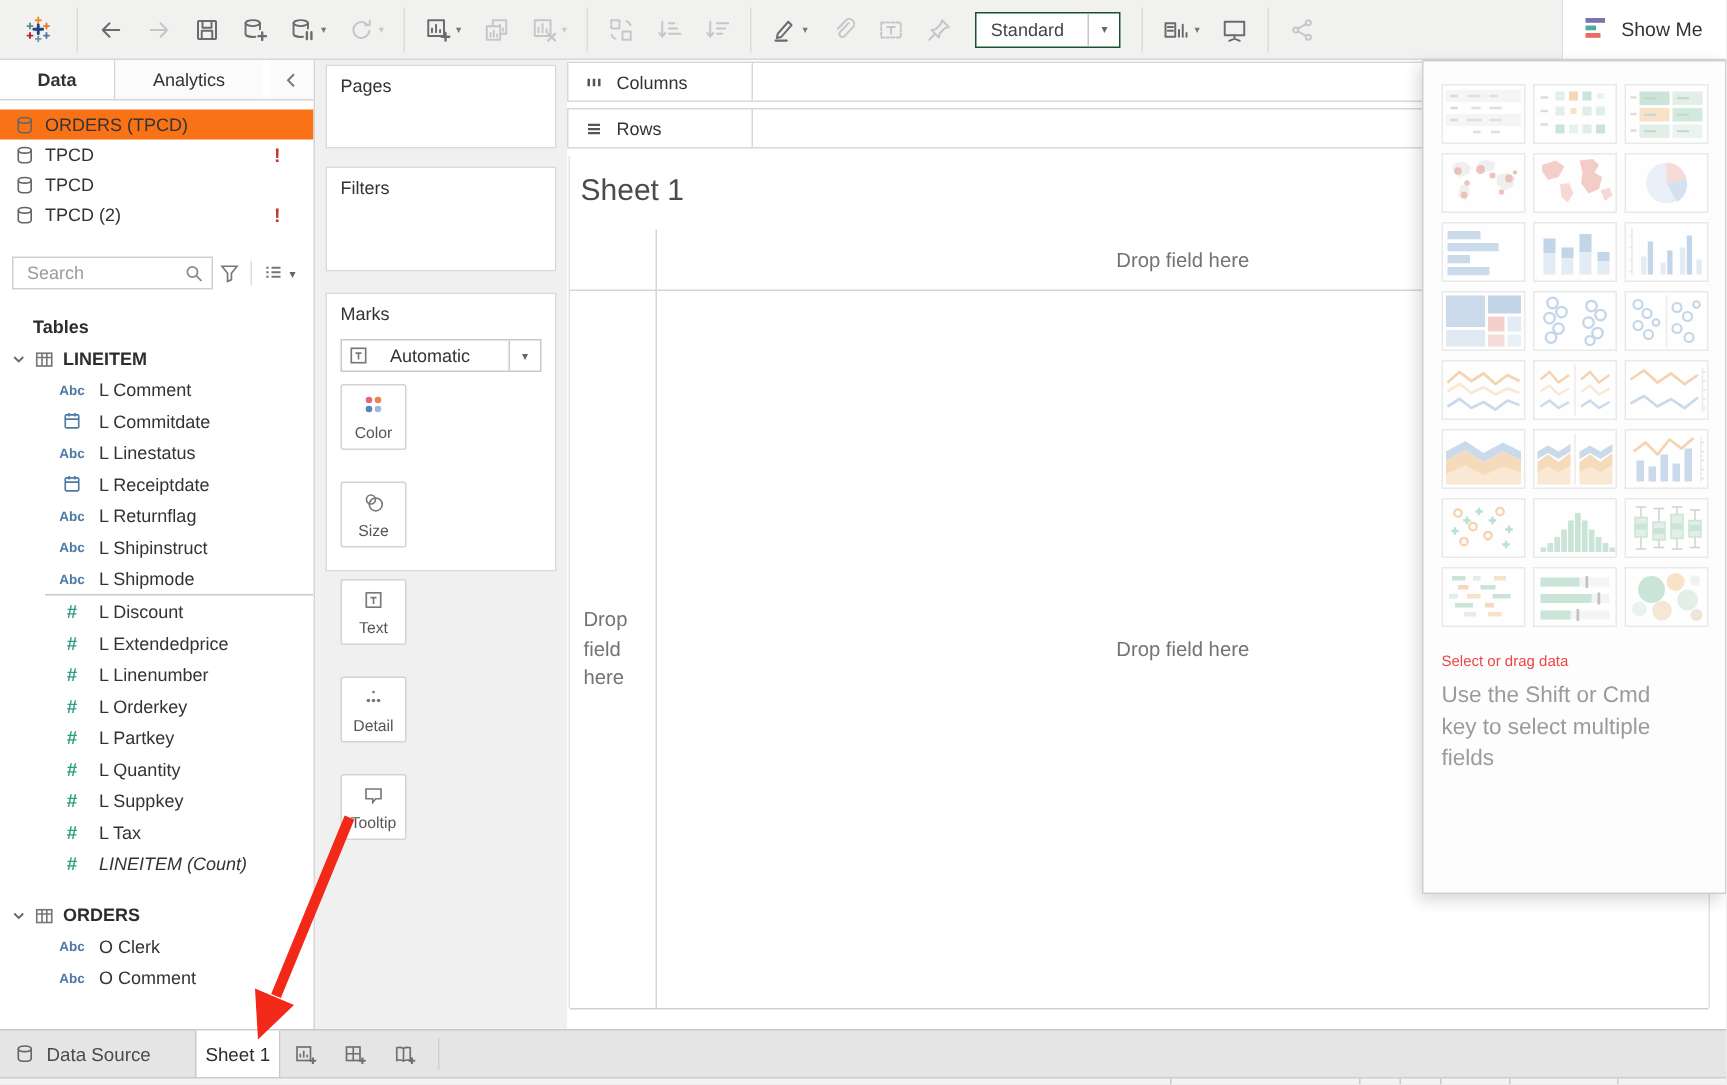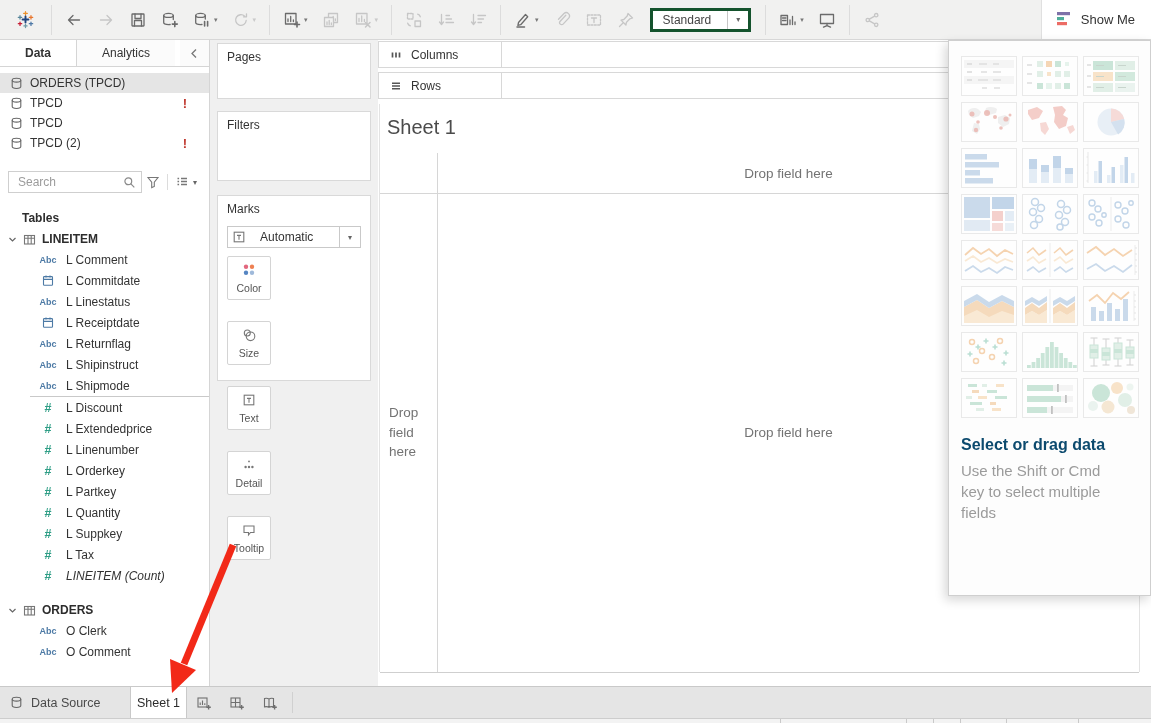--- a/index.html
+++ b/index.html
@@ -10,37 +10,37 @@
   
   .toolbar{position:absolute;left:0;top:0;right:0;height:40px;background:#f1f1f0;
            border-bottom:1px solid #d7d7d7;display:flex;align-items:stretch;}
   .tb-items{display:flex;align-items:center;padding-left:6px;flex:1;}
   .tb-btn{display:flex;align-items:center;height:100%;padding:0 7px;color:#6b6b6b;cursor:default;}
   .tb-btn.disabled{color:#c6c6c6;}
   .tb-btn svg{display:block;}
   .tb-caret{font-size:7px;margin-left:3px;opacity:.9;}
   .tb-sep{width:1px;height:30px;background:#dcdcdc;margin:0 6px;}
   .tb-logo{display:flex;align-items:center;padding:0 10px;}
-  .fit-select{display:flex;align-items:center;height:24px;border:3px solid #14532d;background:#fff;margin:0 8px;}
+  .fit-select{display:flex;align-items:center;height:24px;border:1px solid #14532d;background:#fff;margin:0 8px;}
   .fit-label{padding:0 16px 0 10px;font-size:12px;color:#444;}
   .fit-caret{width:21px;height:100%;border-left:1px solid #c6c6c6;display:flex;align-items:center;justify-content:center;font-size:8px;color:#666;}
   .showme-btn{margin-left:auto;display:flex;align-items:center;gap:8px;padding:0 16px 0 14px;
               background:#fff;border-left:1px solid #e0e0e0;font-size:13px;color:#333;}
 
   
   .sidebar{position:absolute;left:0;top:40px;width:210px;bottom:37px;background:#fff;
            border-right:1px solid #d5d5d5;display:flex;flex-direction:column;overflow:hidden;justify-content:space-between;}
   .side-tabs{display:flex;height:27px;border-bottom:1px solid #d5d5d5;flex:0 0 27px;}
   .side-tab{display:flex;align-items:center;justify-content:center;font-size:12px;color:#333;}
   .side-tab.active{width:77px;font-weight:bold;background:#fff;border-right:1px solid #d5d5d5;}
   .side-tab.plain{width:98px;background:#fbfbfb;}
   .side-collapse{margin-left:auto;display:flex;align-items:center;padding:0 9px;color:#777;background:#fbfbfb;}
   .ds-list{padding-top:6px;flex:0 0 86px;}
   .ds-row{height:20px;display:flex;align-items:center;gap:7px;padding-left:10px;color:#333;}
-  .ds-row.selected{background:#e5e5e5;}
+  .ds-row.selected{background:#f97316;}
   .ds-row .cyl{color:#666;display:flex;}
   .ds-err{margin-left:auto;margin-right:22px;color:#c0392f;font-weight:bold;font-size:13px;}
   .search-row{margin:18px 8px 0 8px;display:flex;align-items:center;flex:0 0 22px;}
   .search-box{flex:1;height:22px;border:1px solid #cfcfcf;display:flex;align-items:center;padding:0 5px 0 7px;background:#fff;}
   .search-box input{border:none;outline:none;flex:1;width:70px;font-size:12px;font-family:"Liberation Sans",sans-serif;color:#333;}
   .search-box input::placeholder{color:#9c9c9c;}
   .search-box .mag{color:#8a8a8a;display:flex;}
   .s-tool{display:flex;align-items:center;color:#777;padding:0 4px;}
   .s-sep{width:1px;height:16px;background:#dcdcdc;margin:0 3px;}
   .tables-label{margin:18px 0 0 22px;font-weight:bold;color:#2d2d2d;flex:0 0 14px;}
@@ -88,21 +88,21 @@
   .dropzone{position:absolute;display:flex;align-items:center;justify-content:center;
             color:#737373;font-size:13.5px;}
   .dz-left{line-height:1.45;text-align:left;}
 
   
   .showme{position:absolute;left:948px;top:40px;width:203px;height:556px;background:#fdfdfd;
           border:1px solid #cfcfcf;box-shadow:-3px 4px 10px rgba(0,0,0,.16);z-index:40;padding:15px 12px 0 12px;}
   .thumbs{display:grid;grid-template-columns:repeat(3,56px);gap:6px 5px;}
   .thumb{width:56px;height:40px;background:#fff;border:1px solid #dcdcdc;display:flex;align-items:center;justify-content:center;opacity:.6;}
   .sm-caption{margin-top:18px;}
-  .sm-title{font-size:16px;font-weight:bold;color:#0c4a6e;}
+  .sm-title{font-size:10px;font-weight:normal;color:#ef4444;}
   .sm-body{margin-top:6px;font-size:15px;color:#9b9b9b;line-height:1.4;width:160px;}
 
   
   .bottom-bar{position:absolute;left:0;right:0;top:686px;height:32px;background:#e5e5e5;
               border-top:1px solid #c9c9c9;display:flex;align-items:stretch;z-index:45;}
   .ds-tab{width:130px;display:flex;align-items:center;gap:8px;padding-left:10px;font-size:12.5px;color:#4a4a4a;}
   .ds-tab .cyl{color:#666;display:flex;}
   .sheet-tab{width:57px;background:#fff;border-left:1px solid #c9c9c9;border-right:1px solid #c9c9c9;
              display:flex;align-items:center;justify-content:center;font-size:12.5px;color:#2d2d2d;}
   .bb-btn{width:33px;display:flex;align-items:center;justify-content:center;color:#6f6f6f;}

